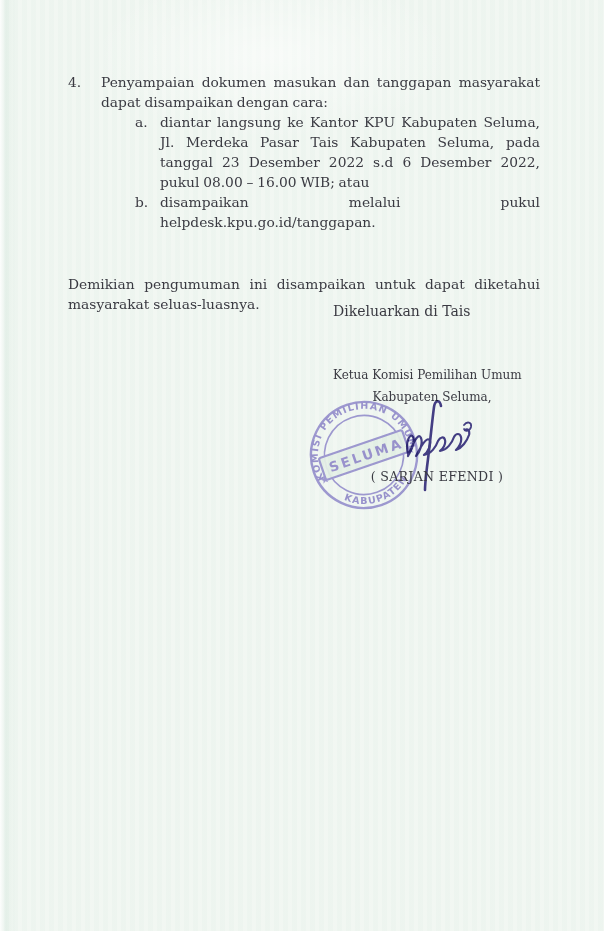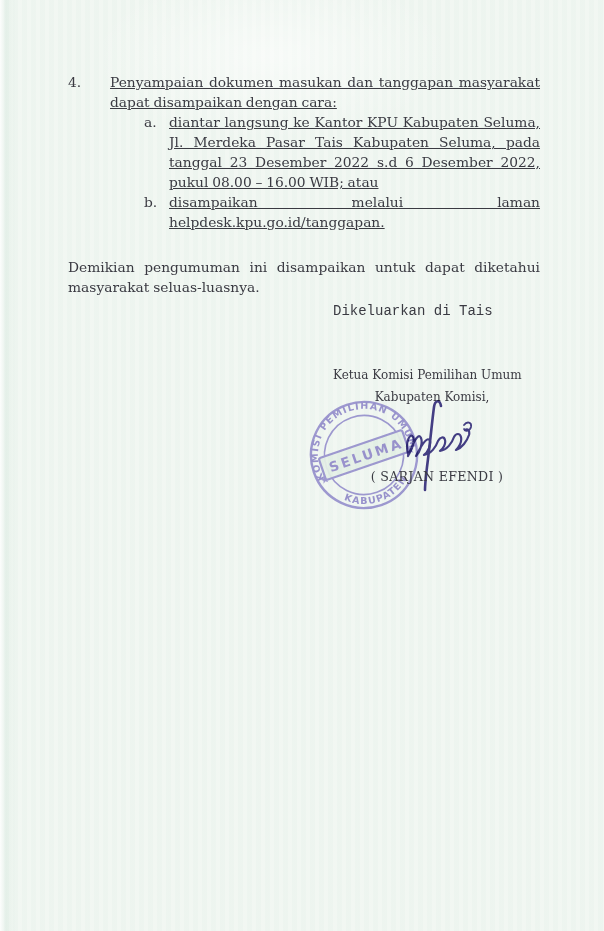--- a/index.html
+++ b/index.html
@@ -27,33 +27,32 @@
     position: absolute;
     left: 68px; top: 72px;
     width: 472px;
     font-size: 13.8px;
     line-height: 20px;
     word-spacing: -0.6px;
     text-align: justify;
   }
   .numbered-item { position: relative; }
   .item-number { position: absolute; left: 0; top: 0; }
-  .item-body { margin-left: 42px; text-decoration: underline; }
+  .item-body { margin-left: 33px; }
   .sub-item { position: relative; margin-left: 34px; }
   .sub-item .item-letter { position: absolute; left: 0; top: 0; }
   .sub-item .sub-text { margin-left: 25px; text-align: justify; }
-  .closing-paragraph { margin-top: 25px; text-align: justify; }
+  .closing-paragraph { margin-top: 42px; text-align: justify; }
 
   .issue-block {
     position: absolute;
     left: 333px; top: 300px;
     font-size: 14px;
     line-height: 22px;
     white-space: nowrap;
-    font-family: Liberation Mono, monospace;
   }
   .signer-block {
     position: absolute;
     left: 333px; top: 364px;
     width: 198px;
     font-size: 12px;
     line-height: 22px;
     text-align: center;
   }
   .signer-block .title-1 { text-align: left; white-space: nowrap; }
@@ -108,35 +107,35 @@
     <div class="numbered-item">
       <span class="item-number">4.</span>
       <div class="item-body">
         <div>Penyampaian dokumen masukan dan tanggapan masyarakat dapat disampaikan dengan cara:</div>
         <div class="sub-item">
           <span class="item-letter">a.</span>
           <div class="sub-text">diantar langsung ke Kantor KPU Kabupaten Seluma, Jl. Merdeka Pasar Tais Kabupaten Seluma, pada tanggal 23 Desember 2022 s.d 6 Desember 2022, pukul 08.00 – 16.00 WIB; atau</div>
         </div>
         <div class="sub-item">
           <span class="item-letter">b.</span>
-          <div class="sub-text">disampaikan melalui laman helpdesk.kpu.go.id/tanggapan.</div>
+          <div class="sub-text">disampaikan melalui pukul helpdesk.kpu.go.id/tanggapan.</div>
         </div>
       </div>
     </div>
 
     <div class="closing-paragraph">Demikian pengumuman ini disampaikan untuk dapat diketahui masyarakat seluas-luasnya.</div>
   </div>
 
   <div class="issue-block">
     <div>Dikeluarkan di Tais</div>
   </div>
 
   <div class="signer-block">
     <div class="title-1">Ketua Komisi Pemilihan Umum</div>
-    <div>Kabupaten Komisi,</div>
+    <div>Kabupaten Seluma,</div>
   </div>
 
   <svg class="stamp" viewBox="0 0 150 150" aria-hidden="true">
     <defs>
       <path id="arcTop" d="M 35.2,98 A 46,46 0 1 1 114.8,98" fill="none"></path>
       <path id="arcBottom" d="M 26,75 A 49,49 0 0 0 124,75" fill="none"></path>
     </defs>
     <circle class="ring" cx="75" cy="75" r="53" stroke="#9488d4" stroke-width="2.4"></circle>
     <circle class="ring" cx="75" cy="75" r="39.5" stroke="#9488d4" stroke-width="1.6"></circle>
     <text class="arc-text" fill="#8d80d0" text-anchor="middle">

